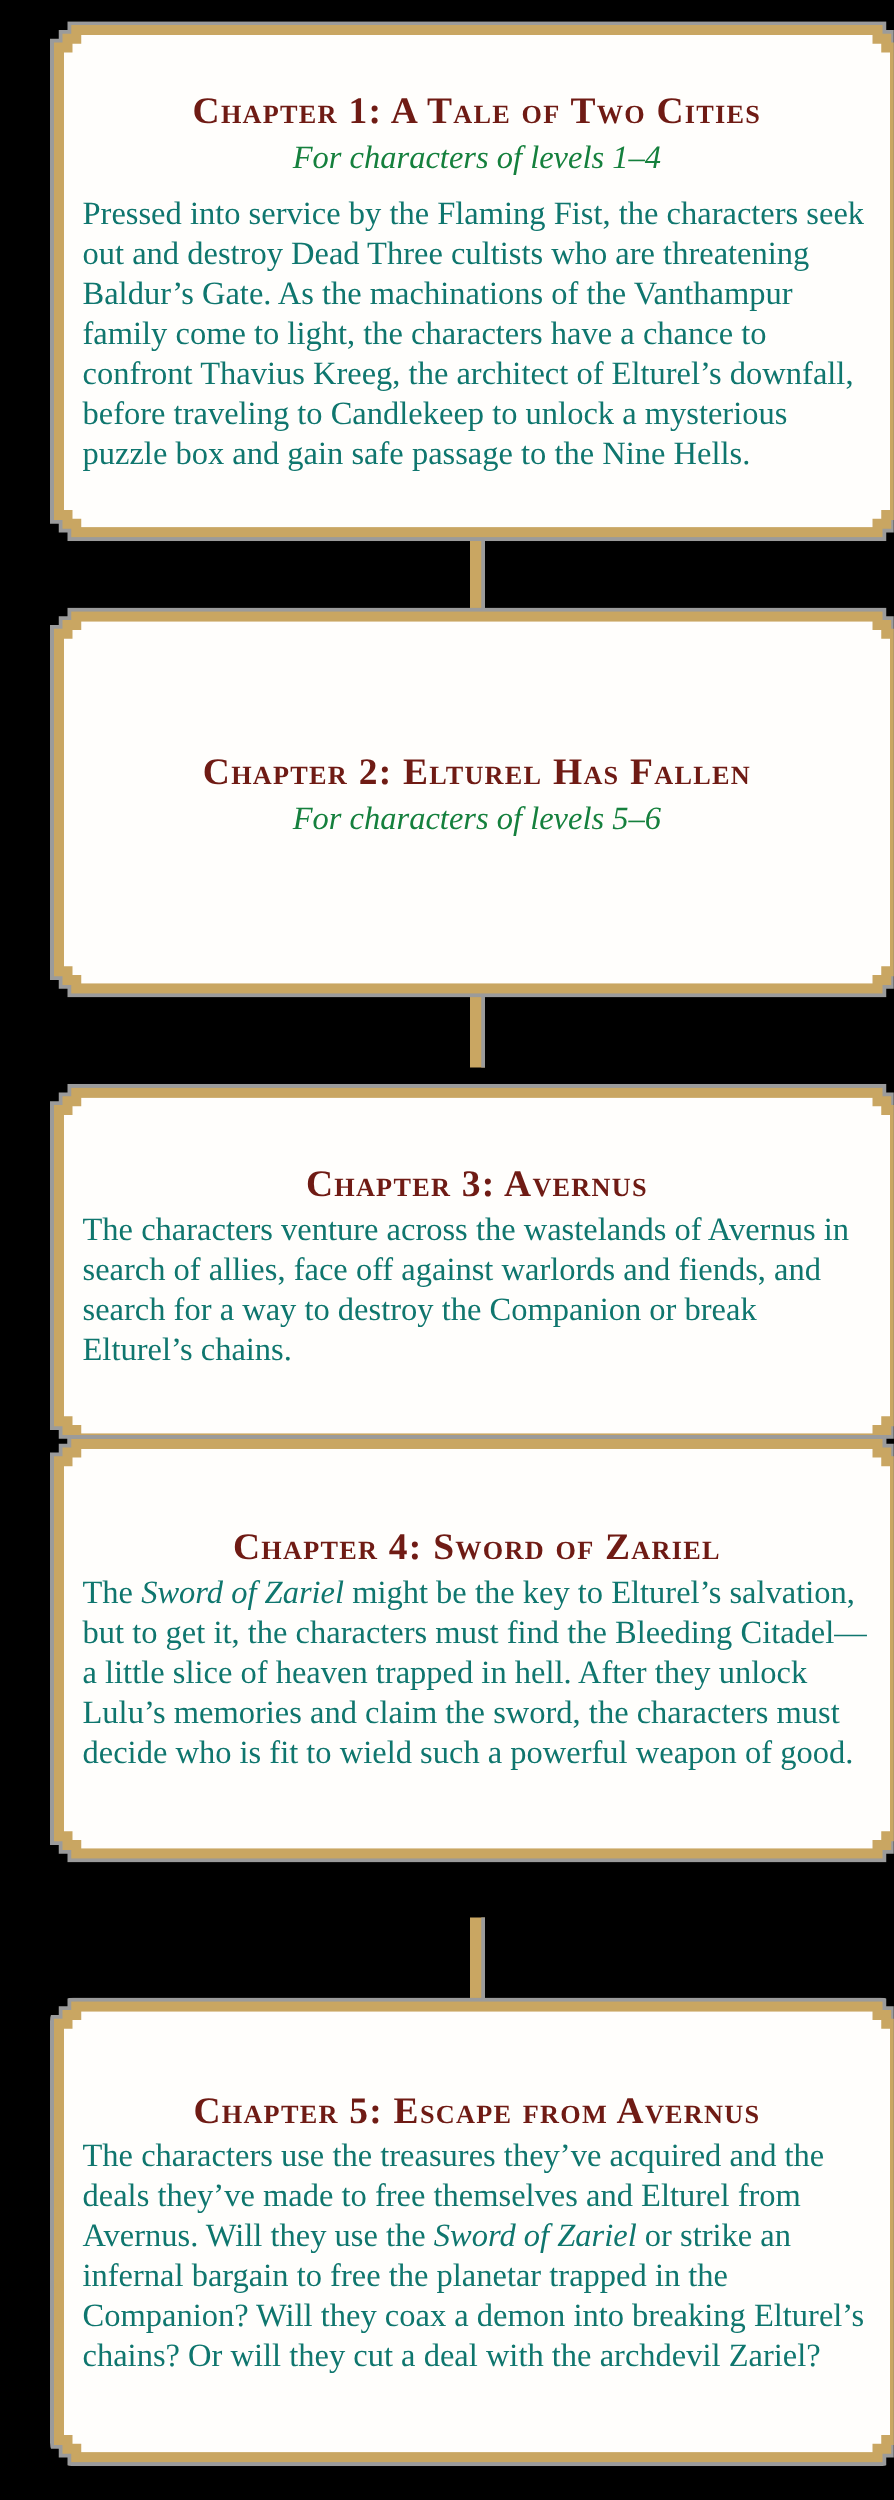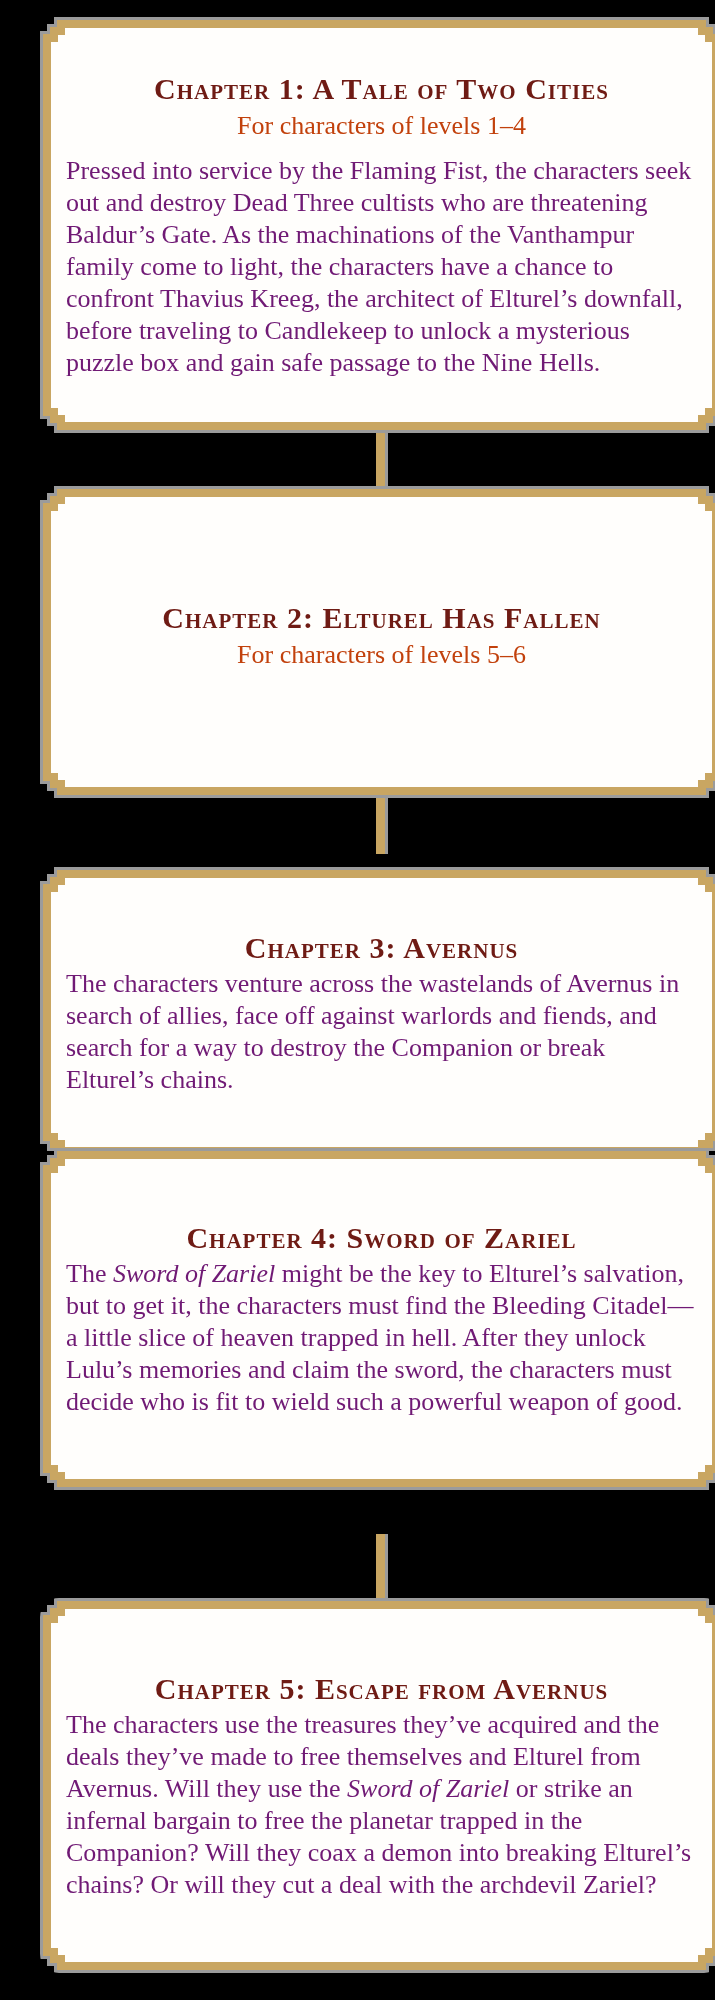--- a/index.html
+++ b/index.html
@@ -50,27 +50,28 @@
     font-size:30px;line-height:36px;
     font-weight:bold;
     font-variant:small-caps;
     letter-spacing:1px;
     color:#6f1b14;
     text-align:center;
   }
   .subtitle{
     margin:0 0 13px 0;
     font-size:26px;line-height:33px;
-    color:#c2410c;
+    font-style:italic;
+    color:#15803d;
     text-align:center;
   }
   .body{
     margin:0;
     font-size:26px;line-height:32px;
-    color:#701a75;
+    color:#0f766e;
     text-align:left;
   }
   .body i{font-style:italic;}
 </style>
 </head>
 <body>
 
 <div class="stage">
 
   <div class="connector c1"></div>

